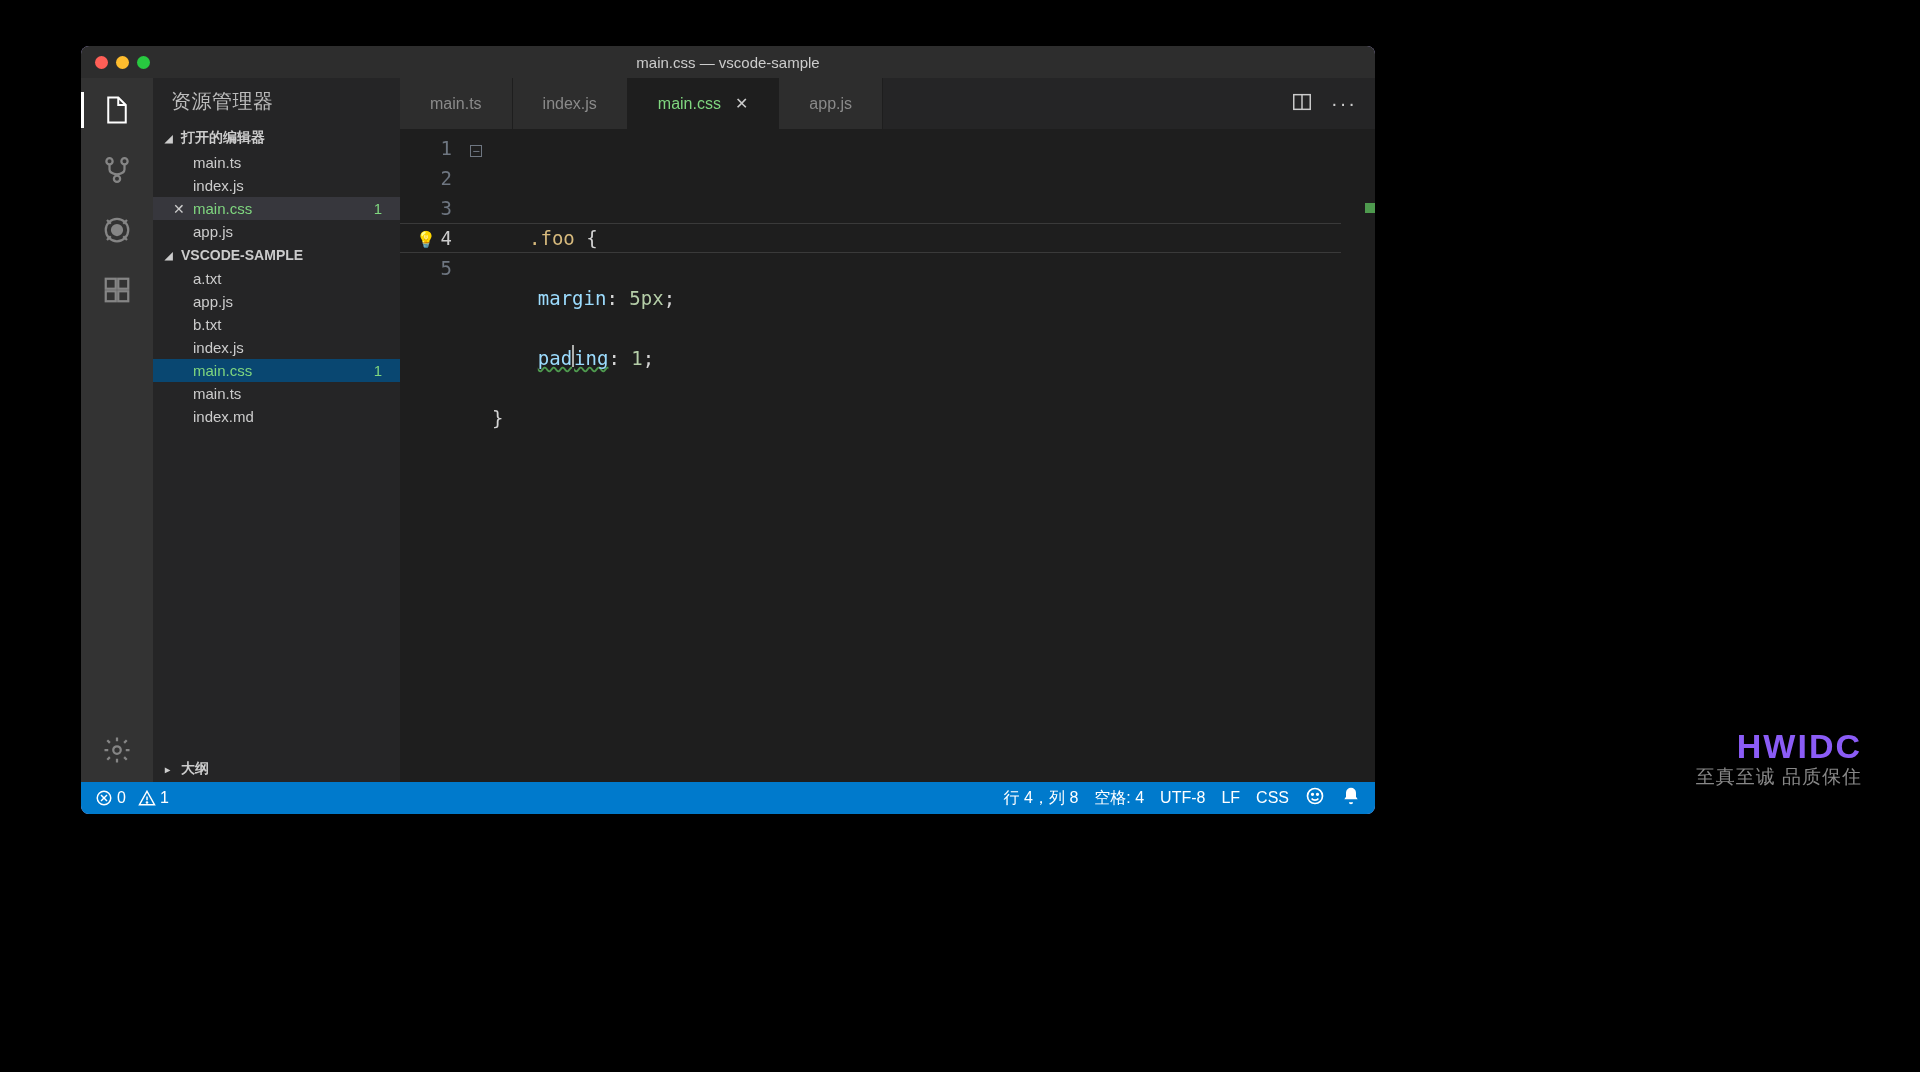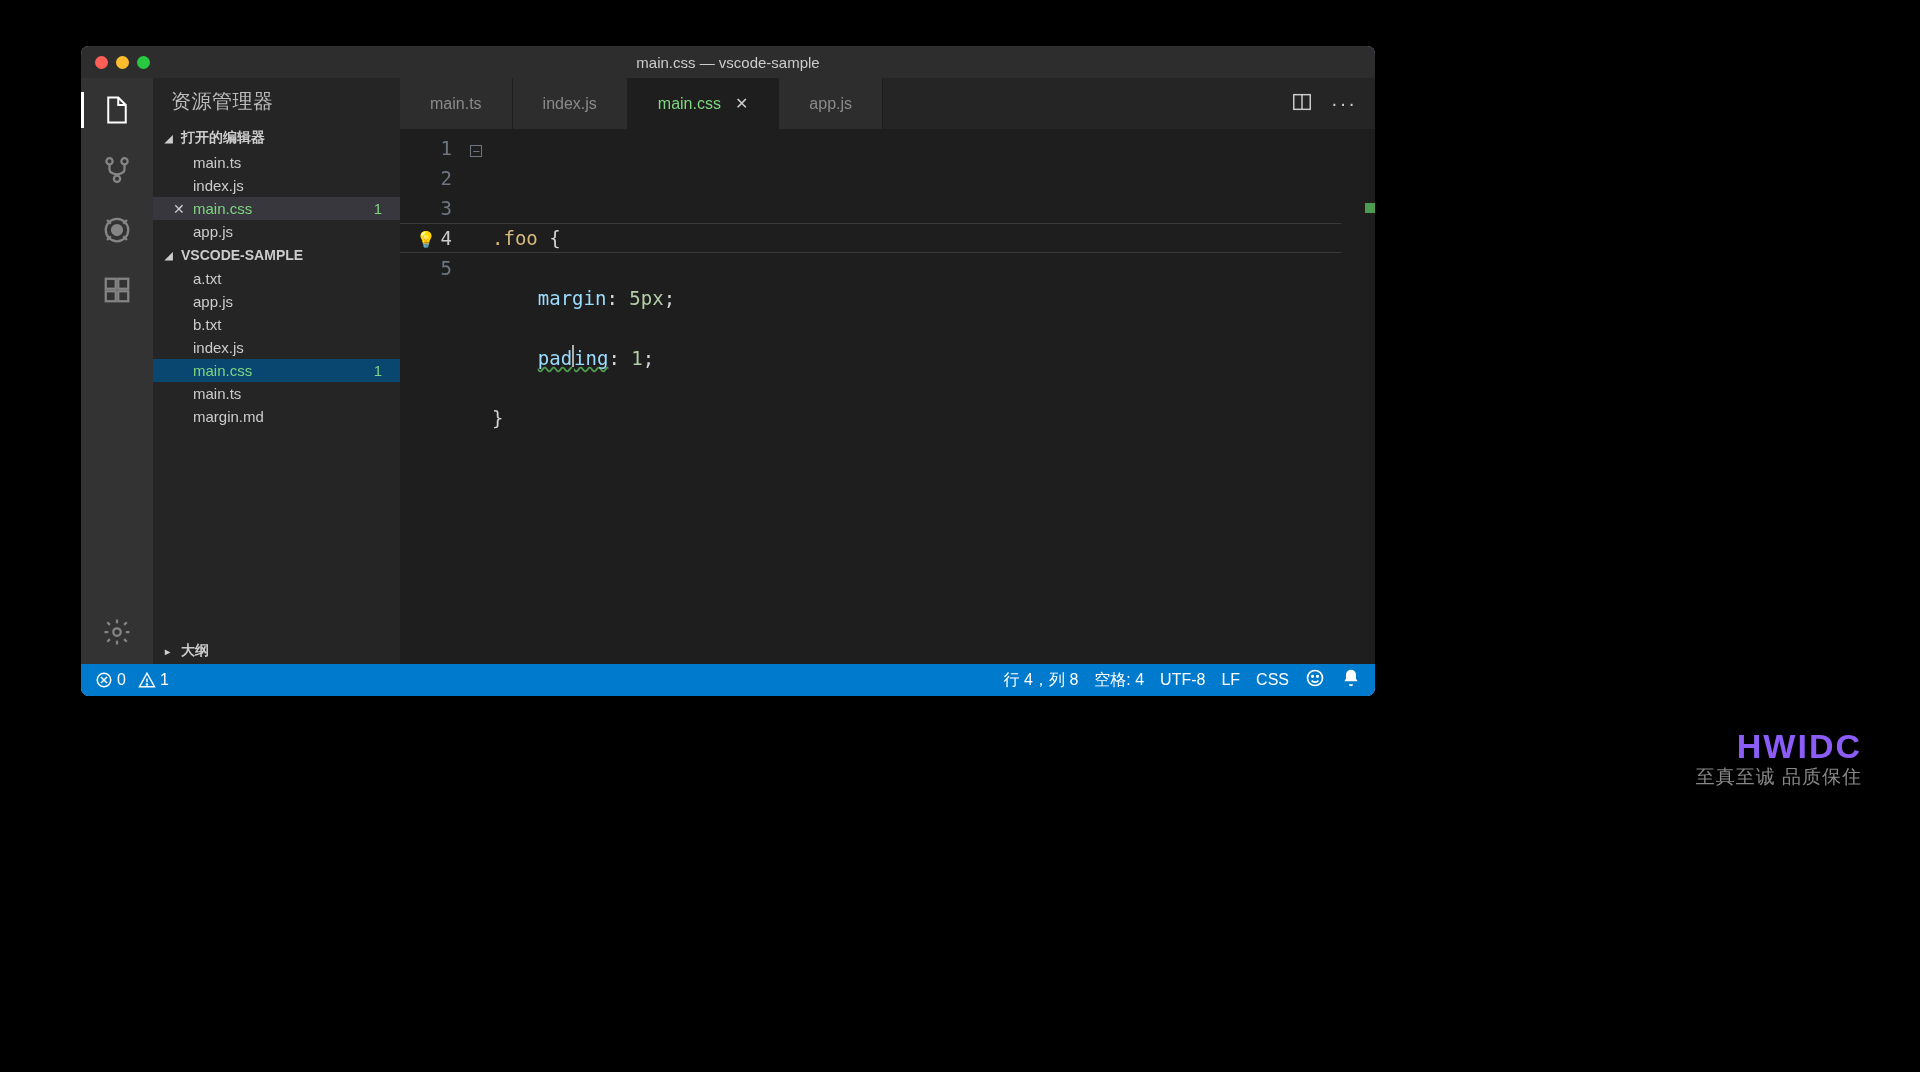--- a/index.html
+++ b/index.html
@@ -9,21 +9,21 @@
   width: 1920px;
   height: 1072px;
   position: relative;
   color: #ccc;
 }
 .window {
   position: absolute;
   left: 81px;
   top: 46px;
   width: 1294px;
-  height: 650px;
+  height: 768px;
   background: #c4b5fd;
   border-radius: 8px;
   overflow: hidden;
   display: flex;
   flex-direction: column;
 }
 .titlebar {
   height: 32px;
   background: #2d2d2d;
   display: flex;
@@ -233,21 +233,21 @@
   border-top: 1px solid #3a3a3a;
   border-bottom: 1px solid #3a3a3a;
 }
 .bulb {
   position: absolute;
   left: -76px;
   top: 96px;
   color: #ffcc00;
   font-size: 16px;
 }
-.tok-selector { color: #d7ba7d; }
+.tok-selector { color: #d7ba7d; margin-left: 37px; }
 .tok-prop { color: #9cdcfe; }
 .tok-punct { color: #d4d4d4; }
 .tok-num { color: #b5cea8; }
 .tok-err {
   text-decoration: wavy underline #4e9a4e;
   text-decoration-skip-ink: none;
 }
 .cursor {
   display: inline-block;
   width: 2px;
@@ -402,21 +402,21 @@
           <span>index.js</span>
         </div>
       <div class="sidebar-item modified selected">
         <span>main.css</span>
         <span class="badge">1</span>
       </div>
       <div class="sidebar-item">
           <span>main.ts</span>
         </div>
       <div class="sidebar-item">
-          <span>margin.md</span>
+          <span>index.md</span>
         </div>
 
       <div class="sidebar-bottom">
         <div class="sidebar-section-header">
           <span class="arrow">▸</span>
           <span>大纲</span>
         </div>
       </div>
     </div>
 

